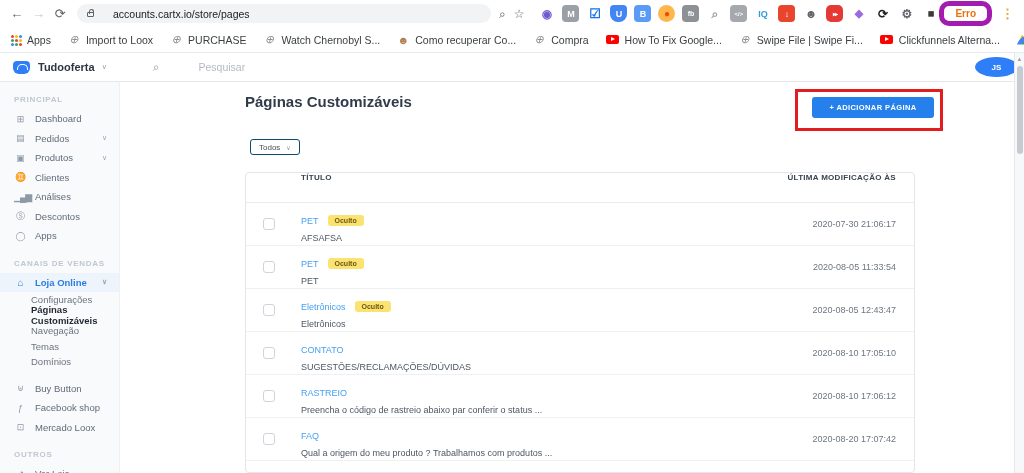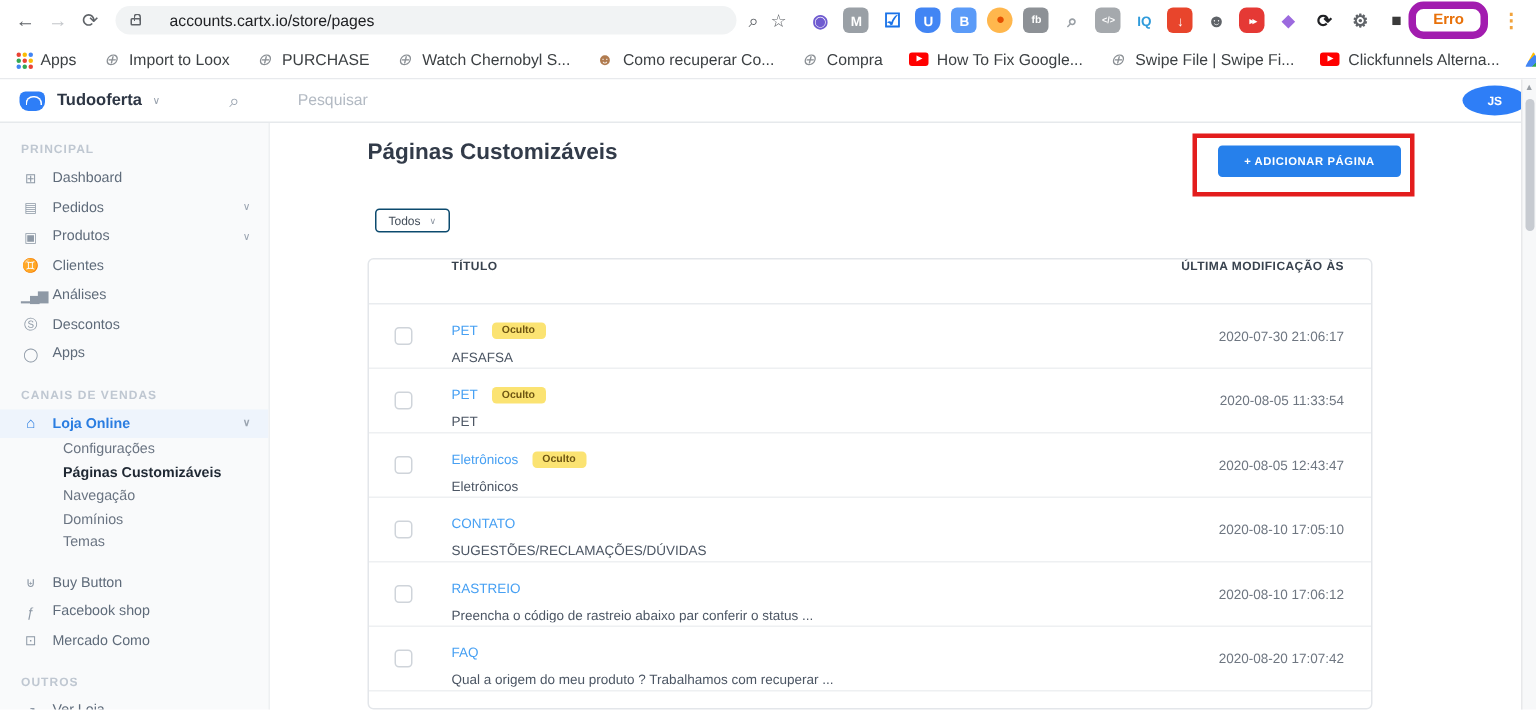--- a/index.html
+++ b/index.html
@@ -72,30 +72,30 @@
   .search-wrap{display:flex;align-items:center;margin-left:46px;gap:7px;}
   .search-icon{font-size:12px;color:#9aa4b0;}
   .search-input{border:none;outline:none;font-size:10.5px;color:#30363d;width:260px;
     font-family:"Liberation Sans",sans-serif;margin-left:32px;}
   .search-input::placeholder{color:#b3bac3;}
   .avatar{position:absolute;left:975px;top:4px;width:43px;height:20px;border-radius:50%;
     background:#2e7ef7;color:#fff;font-size:8px;font-weight:bold;display:flex;
     align-items:center;justify-content:center;cursor:pointer;}
 
   
-  .sidebar{position:absolute;left:0;top:82px;width:180px;height:391px;background:#f9fafb;
+  .sidebar{position:absolute;left:0;top:82px;width:120px;height:391px;background:#f9fafb;
     border-right:1px solid #eef0f2;overflow:hidden;}
   .sb-title{padding:13px 0 5px 14px;font-size:8px;font-weight:bold;letter-spacing:.7px;color:#bfc7d1;}
   .sb-item{height:19.5px;display:flex;align-items:center;padding:0 12px 0 14px;
     font-size:9.5px;color:#5f6b7a;gap:9px;cursor:pointer;}
   .sb-icon{width:12px;text-align:center;font-size:9px;color:#8e99a6;letter-spacing:-1px;}
   .sb-chev{margin-left:auto;font-size:7px;color:#9aa4b0;}
   .sb-item.active-store{background:#eef4fc;color:#2a7de1;font-weight:bold;}
   .sb-item.active-store .sb-icon{color:#2a7de1;font-size:10px;}
-  .sb-sub{height:15.5px;display:flex;align-items:center;padding-left:42px;
+  .sb-sub{height:15.5px;display:flex;align-items:center;padding-left:31px;
     font-size:9.5px;color:#6a7482;cursor:pointer;}
   .sb-sub.active{color:#1f2833;font-weight:bold;}
   .sb-group-gap{height:9px;}
 
   
   .page-title{position:absolute;left:245px;top:93px;font-size:15px;font-weight:bold;color:#323b49;}
   .annotation-box{position:absolute;left:795px;top:89px;width:148px;height:42px;
     border:3px solid #e31d1d;pointer-events:none;}
   .add-btn{position:absolute;left:812px;top:97px;width:122px;height:21px;background:#2680eb;
     border:none;border-radius:3px;color:#fff;font-size:7.5px;font-weight:bold;letter-spacing:.4px;
@@ -259,36 +259,36 @@
   <div class="sb-title">CANAIS DE VENDAS</div>
 
   <div class="sb-item active-store">
     <span class="sb-icon">⌂</span>
     <span>Loja Online</span>
     <span class="sb-chev">∨</span>
   </div>
   <div class="sb-sub">Configurações</div>
   <div class="sb-sub active">Páginas Customizáveis</div>
   <div class="sb-sub">Navegação</div>
+  <div class="sb-sub">Temas</div>
   <div class="sb-sub">Domínios</div>
-  <div class="sb-sub">Temas</div>
 
   <div class="sb-group-gap"></div>
 
   <div class="sb-item">
     <span class="sb-icon">⊎</span>
     <span>Buy Button</span>
   </div>
   <div class="sb-item">
     <span class="sb-icon">ƒ</span>
     <span>Facebook shop</span>
   </div>
   <div class="sb-item">
     <span class="sb-icon">⊡</span>
-    <span>Mercado Como</span>
+    <span>Mercado Loox</span>
   </div>
 
   <div class="sb-title">OUTROS</div>
 
   <div class="sb-item">
     <span class="sb-icon">↗</span>
     <span>Ver Loja</span>
   </div>
 </div>
 
@@ -339,21 +339,21 @@
   <div class="t-row">
     <span class="cb"></span>
     <a class="row-link">RASTREIO</a>
     <div class="row-sub">Preencha o código de rastreio abaixo par conferir o status ...</div>
     <span class="row-date">2020-08-10 17:06:12</span>
   </div>
 
   <div class="t-row">
     <span class="cb"></span>
     <a class="row-link">FAQ</a>
-    <div class="row-sub">Qual a origem do meu produto ?  Trabalhamos com recuperar ...</div>
+    <div class="row-sub">Qual a origem do meu produto ?  Trabalhamos com produtos ...</div>
     <span class="row-date">2020-08-20 17:07:42</span>
   </div>
 </div>
 
 <div class="scrollbar">
   <span class="sb-arrow">▲</span>
   <span class="sb-thumb"></span>
 </div>
 
 </body></html>

